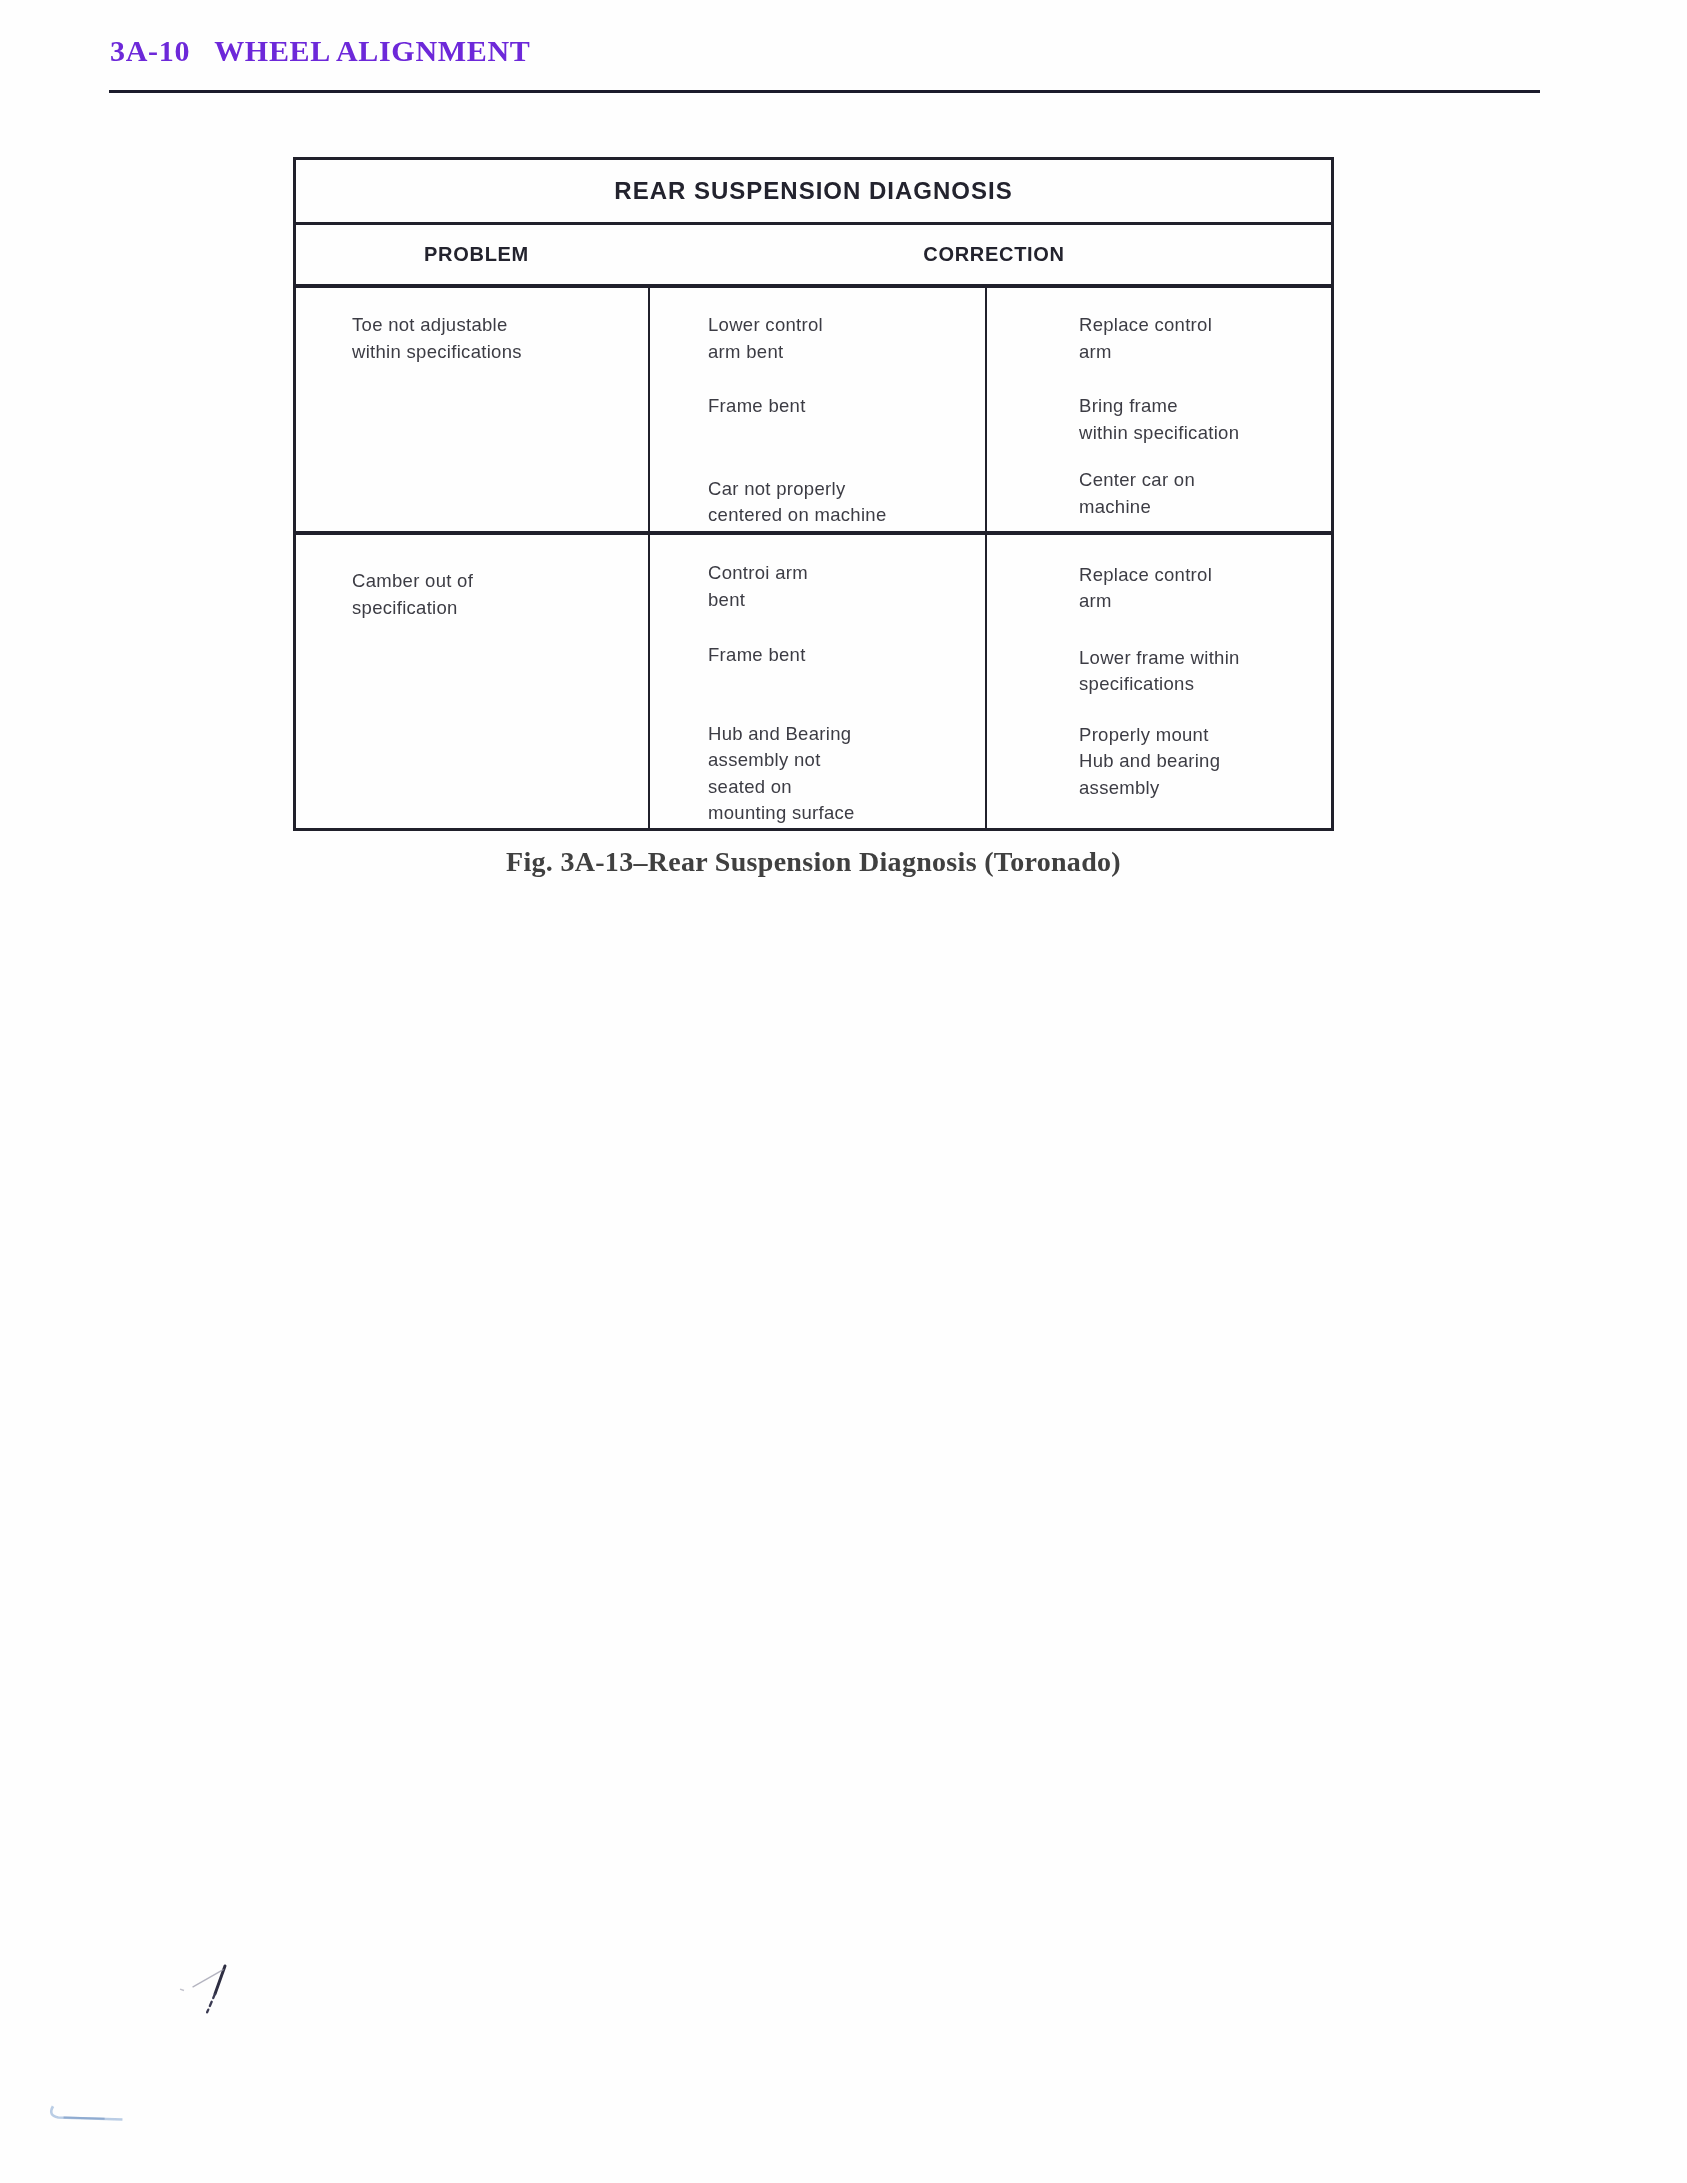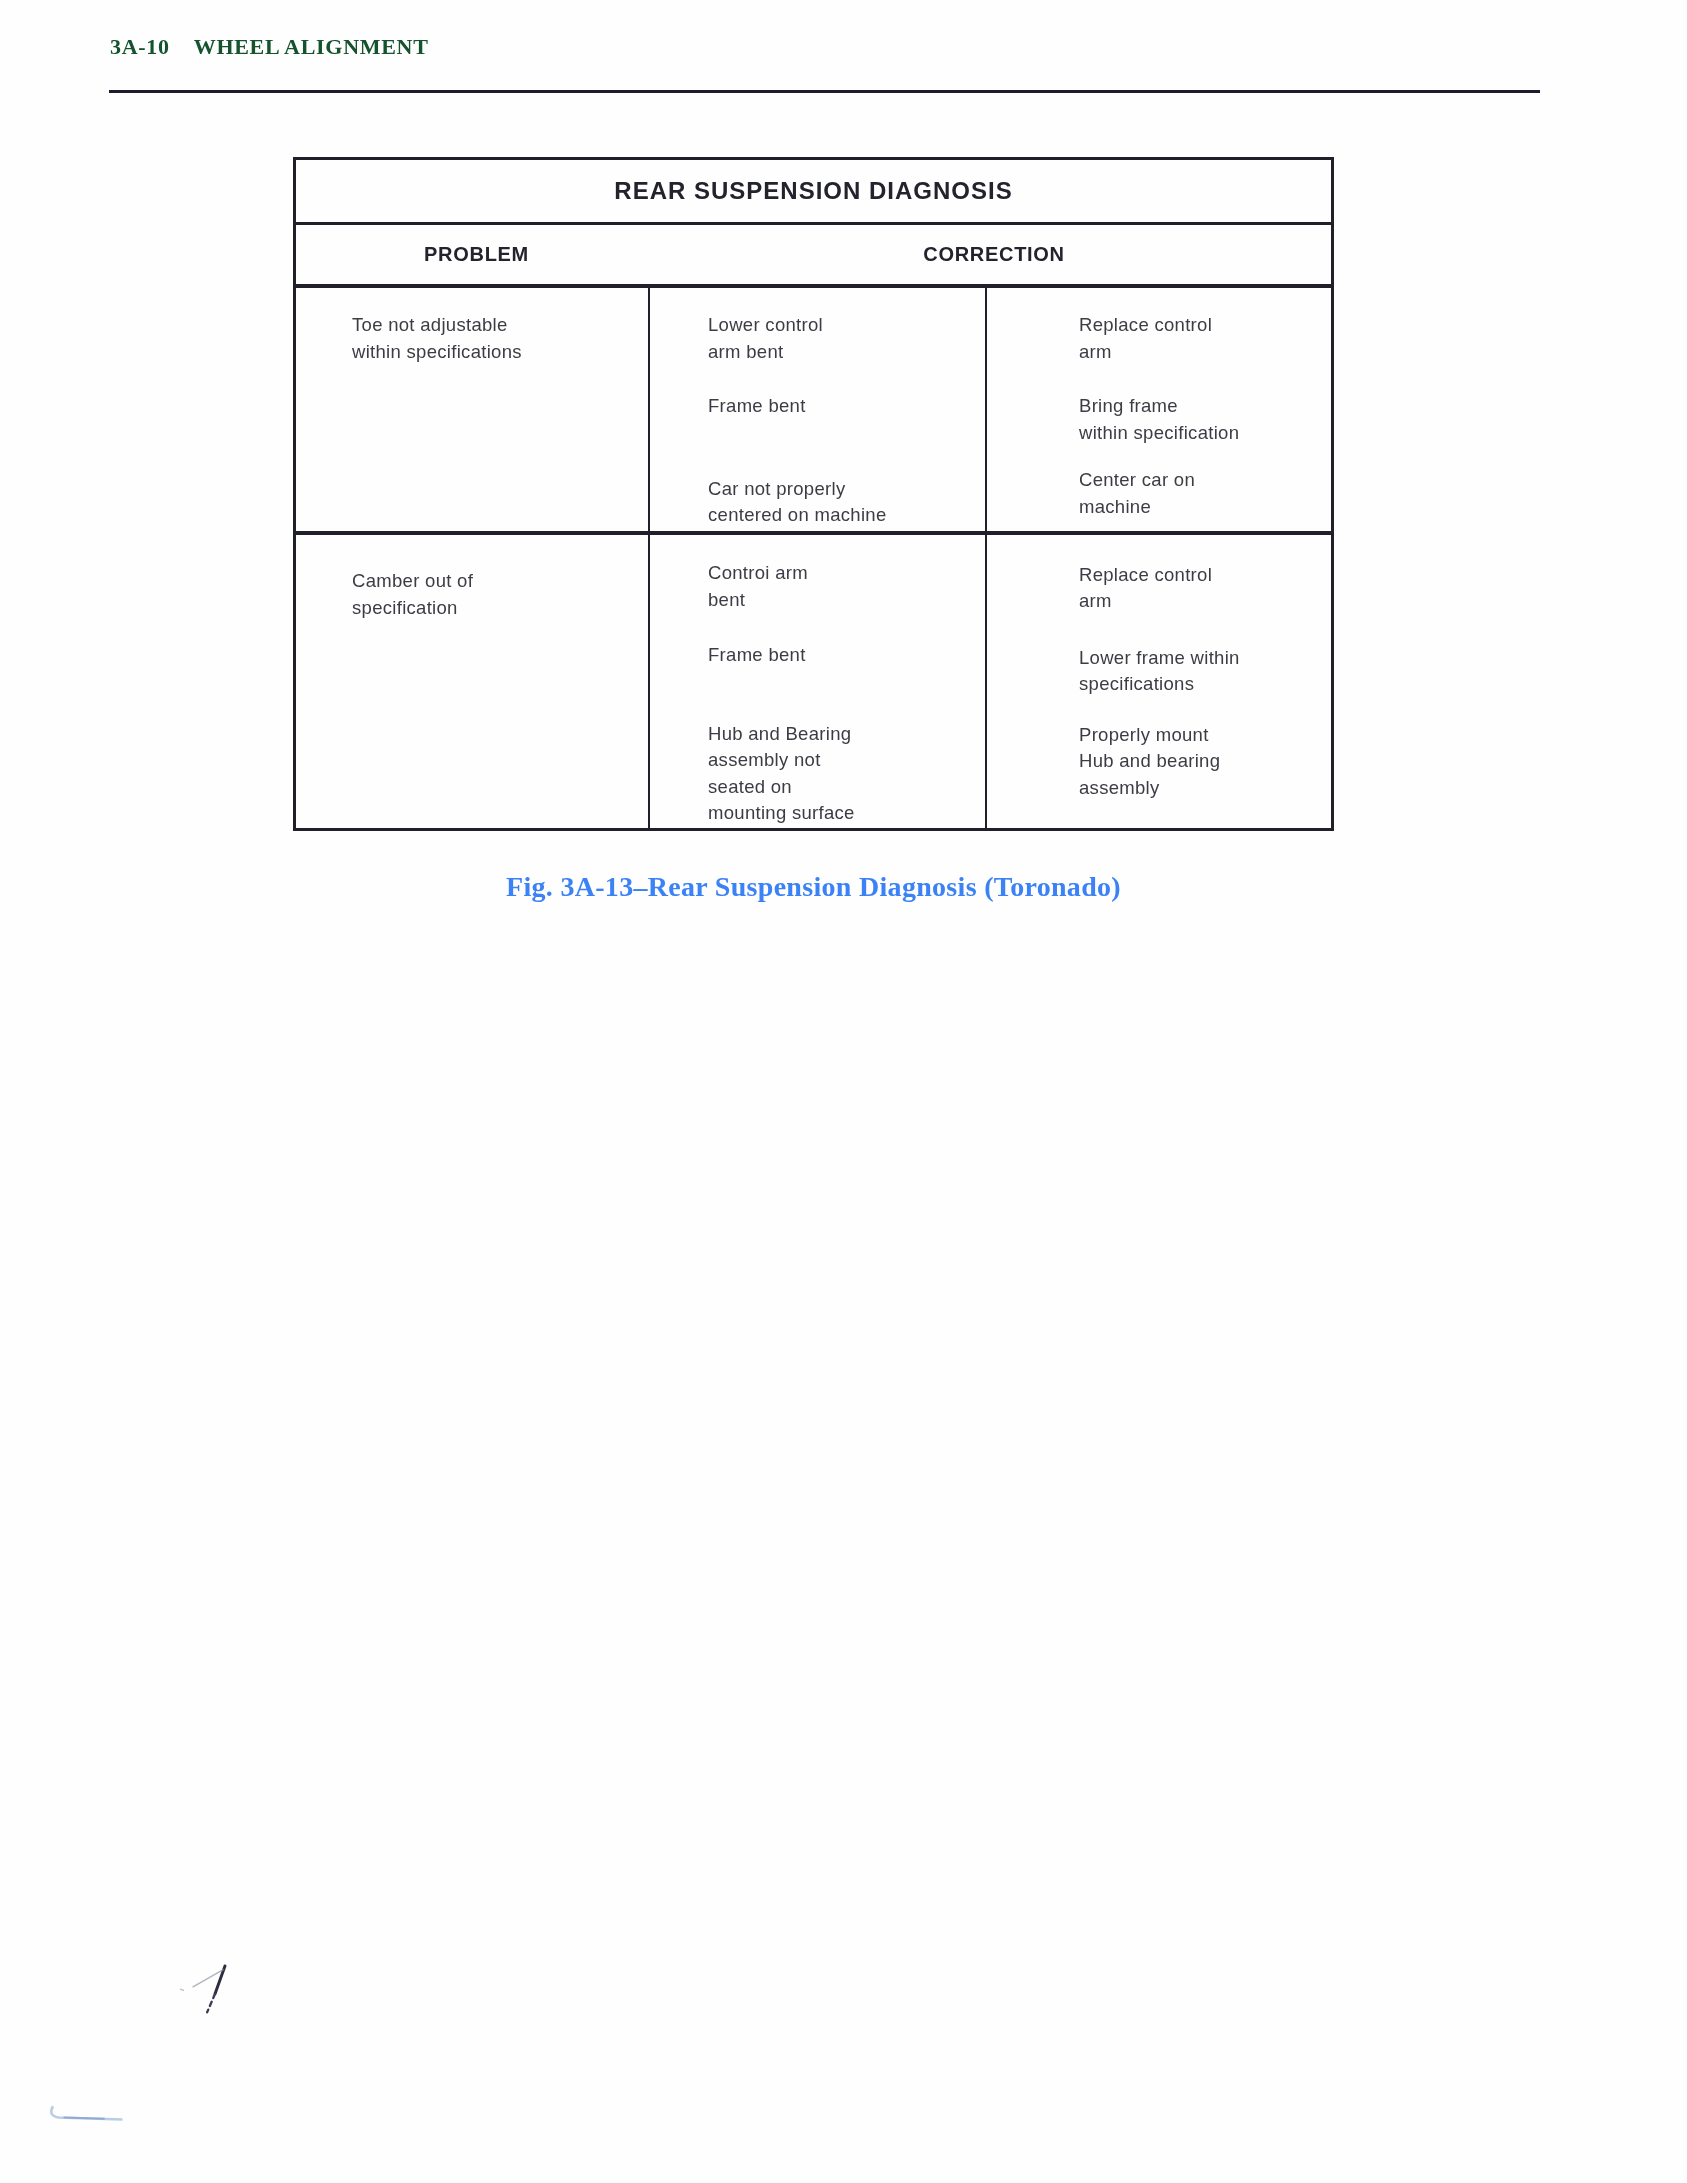--- a/index.html
+++ b/index.html
@@ -9,22 +9,22 @@
     background:#fefefe;
     overflow:hidden;
     font-family:"Liberation Sans",sans-serif;
     color:#35353d;
   }
 
   
   .page-header{
     position:absolute;left:110px;top:36px;
     font-family:"Liberation Serif",serif;
-    font-weight:700;font-size:22px;line-height:1;
-    letter-spacing:0.7px;color:#14532d;
+    font-weight:700;font-size:30px;line-height:1;
+    letter-spacing:0.7px;color:#6d28d9;
     white-space:nowrap;
   }
   .page-header .section{margin-left:24px;}
   .header-rule{
     position:absolute;left:109px;top:90px;
     width:1431px;height:3.3px;background:#1c1c2c;
   }
 
   
   .diagnosis-table{
@@ -67,24 +67,24 @@
   
   .r1-p  {margin-top:24px;}
   .r1-ca1{margin-top:24px;} .r1-ca2{margin-top:28px;} .r1-ca3{margin-top:56px;}
   .r1-co1{margin-top:24px;} .r1-co2{margin-top:28px;} .r1-co3{margin-top:21px;}
   .r2-p  {margin-top:33px;}
   .r2-ca1{margin-top:25px;} .r2-ca2{margin-top:29px;} .r2-ca3{margin-top:52px;}
   .r2-co1{margin-top:26.5px;} .r2-co2{margin-top:30px;} .r2-co3{margin-top:24px;}
 
   
   .caption{
-    position:absolute;left:293px;top:871px;width:1041px;
+    position:absolute;left:293px;top:846px;width:1041px;
     text-align:center;
     font-family:"Liberation Serif",serif;
-    font-weight:700;font-size:28px;letter-spacing:0.3px;color:#3b82f6;
+    font-weight:700;font-size:28px;letter-spacing:0.3px;color:#404040;
   }
 
   
   .marks{position:absolute;left:0;top:0;pointer-events:none;}
 </style>
 </head>
 <body>
 
 <div class="page">
 

